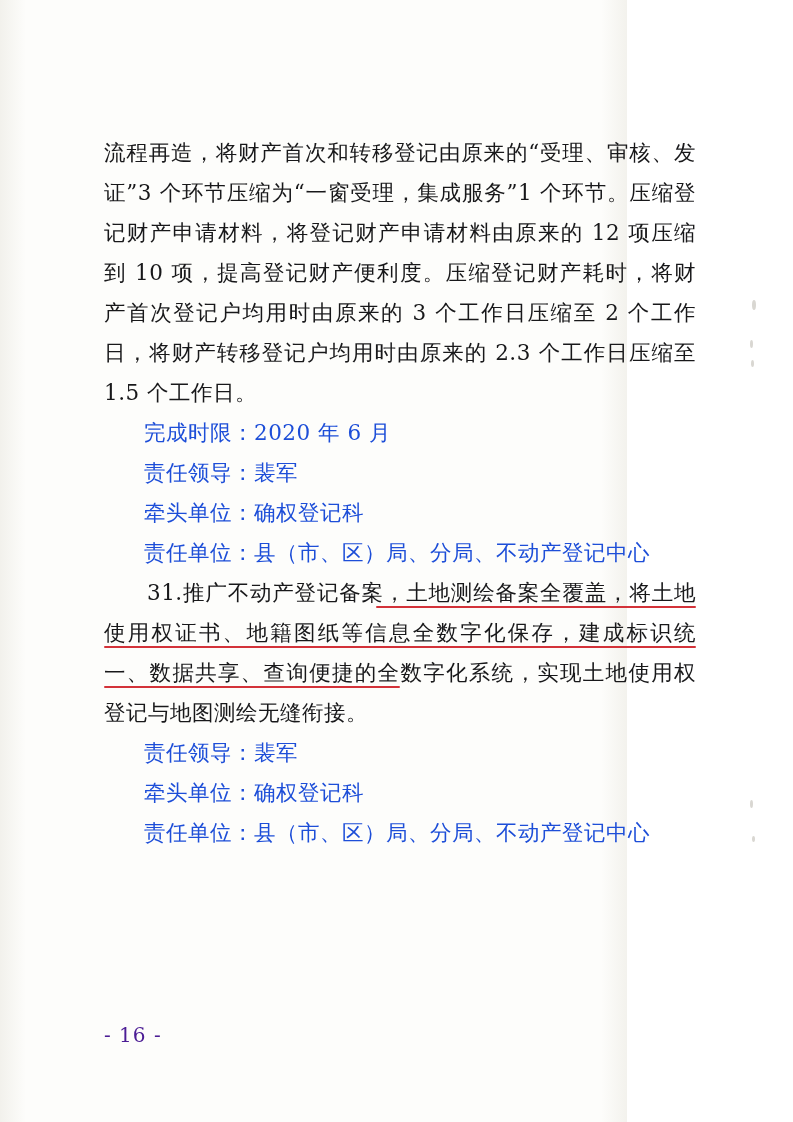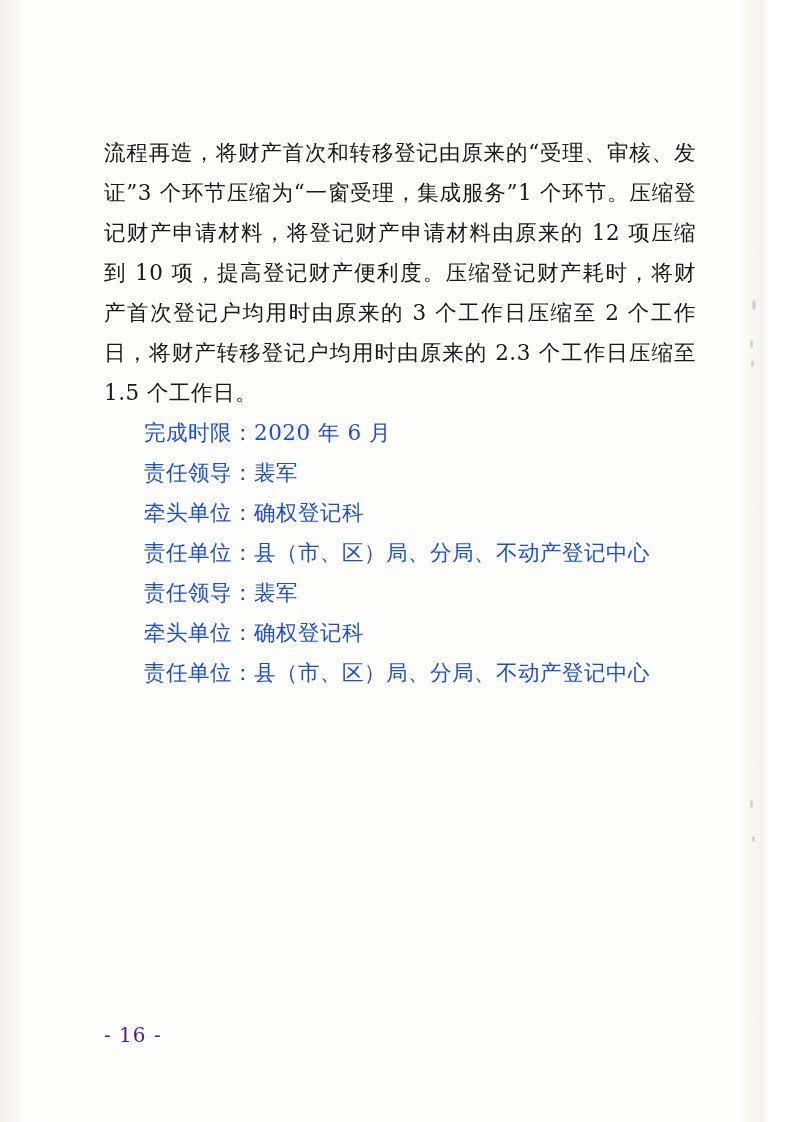--- a/index.html
+++ b/index.html
@@ -12,21 +12,21 @@
     background: #ffffff;
     font-family: "DejaVu Serif", "Liberation Serif", serif;
     color: #1a1a1a;
     position: relative;
     overflow: hidden;
   }
   .page {
     position: absolute;
     left: 0;
     top: 0;
-    width: 764px;
+    width: 627px;
     height: 1122px;
     background: #fdfdfb;
   }
   
   .scan-edge-left {
     position: absolute;
     left: 0; top: 0; bottom: 0;
     width: 26px;
     background: linear-gradient(to right, #f2f1ec, #fdfdfb);
     pointer-events: none;
@@ -106,20 +106,27 @@
 
   <div class="content">
 
     <p class="para">流程再造，将财产首次和转移登记由原来的“受理、审核、发证”3 个环节压缩为“一窗受理，集成服务”1 个环节。压缩登记财产申请材料，将登记财产申请材料由原来的 12 项压缩到 10 项，提高登记财产便利度。压缩登记财产耗时，将财产首次登记户均用时由原来的 3 个工作日压缩至 2 个工作日，将财产转移登记户均用时由原来的 2.3 个工作日压缩至 1.5 个工作日。</p>
 
     <p class="meta-line">完成时限：2020 年 6 月</p>
     <p class="meta-line">责任领导：裴军</p>
     <p class="meta-line">牵头单位：确权登记科</p>
     <p class="meta-line">责任单位：县（市、区）局、分局、不动产登记中心</p>
 
+    <div style="position:relative;">
+      <p class="para indent">31.推广不动产登记备案，土地测绘备案全覆盖，将土地使用权证书、地籍图纸等信息全数字化保存，建成标识统一、数据共享、查询便捷的全数字化系统，实现土地使用权登记与地图测绘无缝衔接。</p>
+
+      <div class="red-mark" style="left:272px;top:33px;width:320px;"></div>
+      <div class="red-mark" style="left:0px;top:73px;width:592px;"></div>
+      <div class="red-mark" style="left:0px;top:113px;width:296px;"></div>
+    </div>
 
     <p class="meta-line">责任领导：裴军</p>
     <p class="meta-line">牵头单位：确权登记科</p>
     <p class="meta-line">责任单位：县（市、区）局、分局、不动产登记中心</p>
 
 
   </div>
 
   <div class="page-number">- 16 -</div>
 </div>

